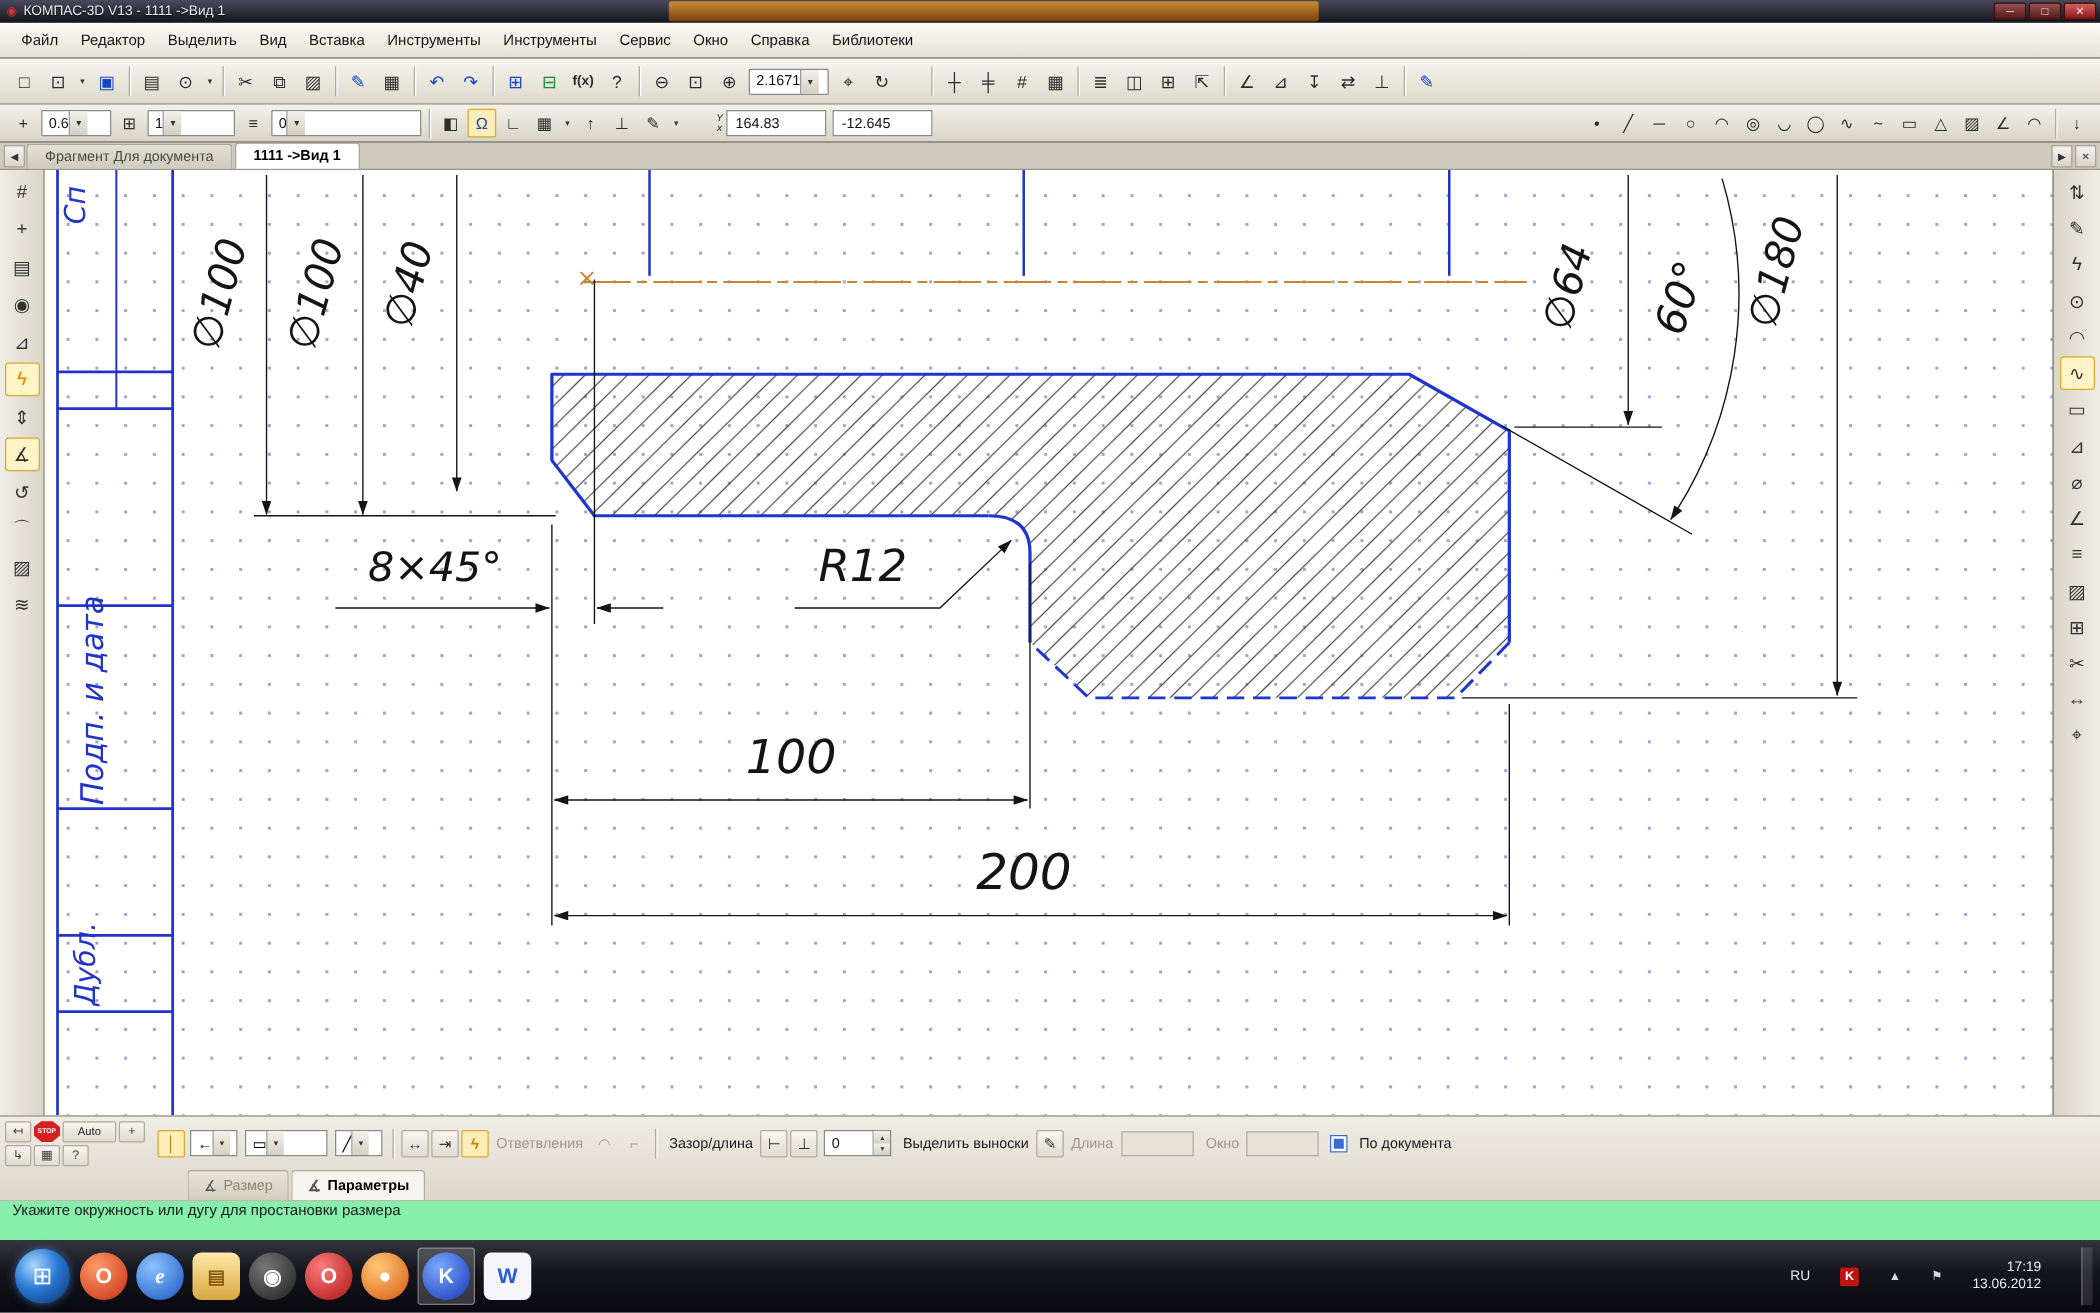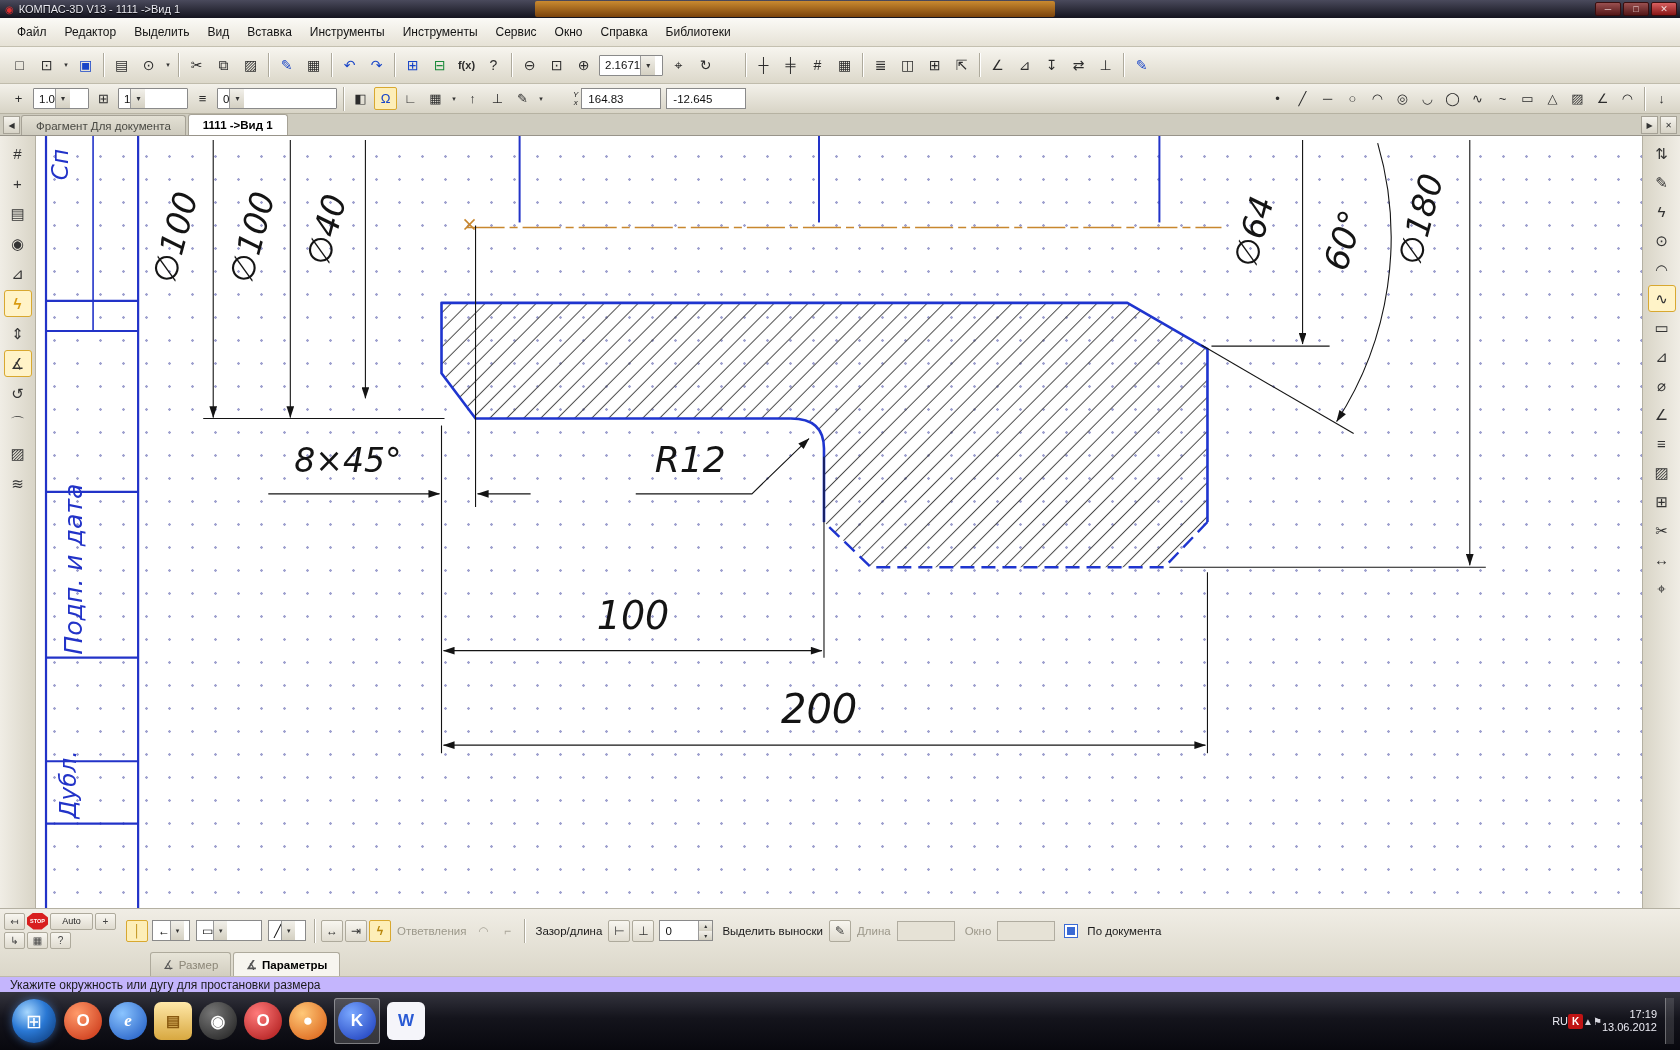--- a/index.html
+++ b/index.html
@@ -76,37 +76,37 @@
   .spin .arrs{width:14px;display:flex;flex-direction:column;border-left:1px solid #9a9a9a}
   .spin .arrs span{flex:1;font-size:6px;display:flex;align-items:center;justify-content:center;background:linear-gradient(#f2f0ea,#d4d0c2);color:#333}
   .chk{width:14px;height:14px;border:1px solid #3a6ad4;background:#fff;display:flex;align-items:center;justify-content:center;margin:0 3px}
   .chk i{width:8px;height:8px;background:#3a6ad4;display:block}
   .prop-row2{height:26px;display:flex;align-items:flex-end;padding-left:150px}
   .ptab{height:24px;display:flex;align-items:center;gap:5px;padding:0 12px;font-size:11.5px;color:#8c8778;border:1px solid #aeaa9c;border-bottom:none;background:linear-gradient(#e7e4d8,#d2cec0);border-radius:3px 3px 0 0;margin-right:2px}
   .ptab.active{background:#f7f5ef;color:#000;font-weight:bold}
   .ptab .ticon{font-size:12px;color:#555}
 
   
-  .statusbar{height:16px;flex:0 0 auto;background:#c4b5fd;border-top:1px solid #beba aa;border-top:1px solid #bebaaa;display:flex;align-items:flex-end;padding-left:10px;font-size:12px;color:#1a1a1a}
+  .statusbar{height:32px;flex:0 0 auto;background:#86efac;border-top:1px solid #beba aa;border-top:1px solid #bebaaa;display:flex;align-items:flex-start;padding-left:10px;font-size:12px;color:#1a1a1a}
 
   
   .taskbar{height:58px;flex:0 0 auto;background:linear-gradient(#34343e,#14141c 45%,#08080e);display:flex;align-items:center;padding:0 4px}
   .start{width:44px;height:44px;border-radius:50%;background:radial-gradient(circle at 35% 30%,#a8d8ff,#2a78d4 45%,#08306a);display:flex;align-items:center;justify-content:center;color:#fff;font-size:19px;margin:0 8px;box-shadow:0 0 8px rgba(90,160,255,.5)}
   .apps{display:flex;align-items:center;gap:7px}
   .app{width:38px;height:38px;border-radius:50%;display:flex;align-items:center;justify-content:center;font-size:17px;font-weight:bold;color:#fff}
   .a-opera{background:radial-gradient(circle at 35% 30%,#ff9a6a,#c62e10)}
   .a-ie{background:radial-gradient(circle at 35% 30%,#8ac4ff,#1a55c0);font-style:italic;font-family:"Liberation Serif",serif}
   .a-folder{background:linear-gradient(#ffe8a8,#d8a840);border-radius:7px;color:#8a5a10;font-size:15px}
   .a-media{background:radial-gradient(circle at 35% 30%,#777,#1c1c1c)}
   .a-opera2{background:radial-gradient(circle at 35% 30%,#ff7a7a,#a81414)}
   .a-ff{background:radial-gradient(circle at 35% 30%,#ffc878,#d85a10)}
   .a-kompas{background:radial-gradient(circle at 35% 30%,#7aa8ff,#1636b8)}
   .a-word{background:#f5f5fa;color:#2a5ad4;border-radius:6px}
   .slot{background:rgba(255,255,255,.18);border:1px solid rgba(255,255,255,.35);border-radius:3px;padding:3px}
-  .tray{margin-left:auto;display:flex;align-items:center;gap:0;color:#ececf4;font-size:11px;padding-right:2px}
+  .tray{margin-left:auto;display:flex;align-items:center;gap:24px;color:#ececf4;font-size:11px;padding-right:2px}
   .tray .ticn{font-size:10px;color:#d8d8e0}
   .badge{width:15px;height:15px;background:#c01414;color:#fff;font-size:10px;font-weight:bold;display:flex;align-items:center;justify-content:center;border-radius:2px}
   .clock{text-align:right;line-height:13px;font-size:11px;white-space:nowrap}
   .showdesk{width:9px;height:46px;background:rgba(255,255,255,.12);border-left:1px solid rgba(255,255,255,.3);margin-left:8px}
 </style>
 </head>
 <body>
 
 <div id="app">
 
@@ -185,21 +185,21 @@
     <div class="ib">↧</div>
     <div class="ib">⇄</div>
     <div class="ib">⊥</div>
     <div class="sep"></div>
     <div class="ib blue">✎</div>
   </div>
 
   <div class="toolbar2">
     <div class="ib">+</div>
     <div class="combo" style="width:56px">
-      <span>1.0</span>
+      <span>0.6</span>
       <span class="dd">▾</span>
     </div>
     <div class="ib box">⊞</div>
     <div class="combo" style="width:70px">
       <span>1</span>
       <span class="dd">▾</span>
     </div>
     <div class="ib">≡</div>
     <div class="combo" style="width:120px">
       <span>0</span>

